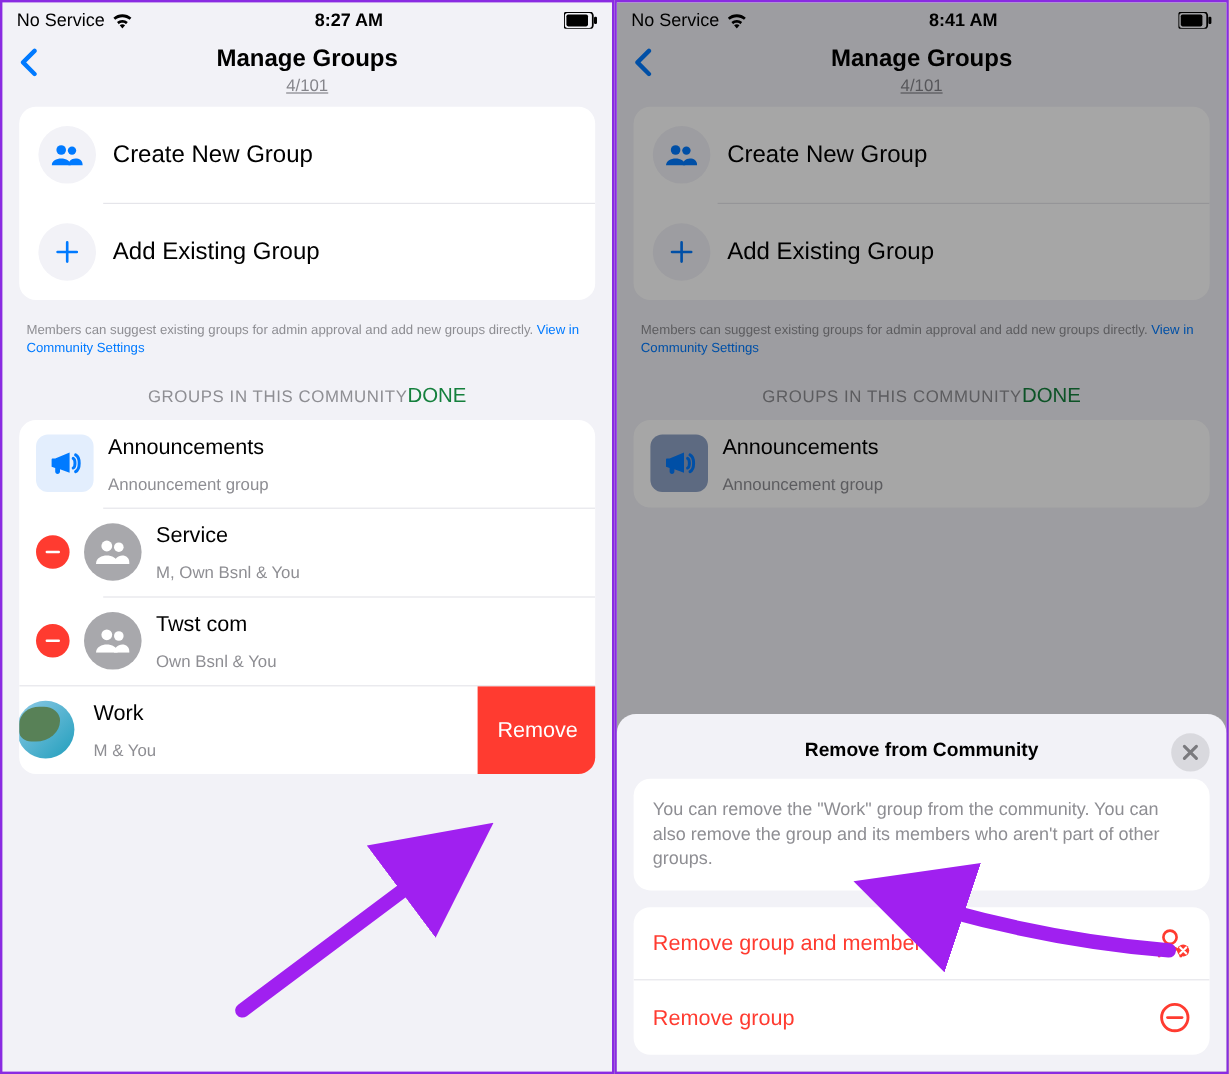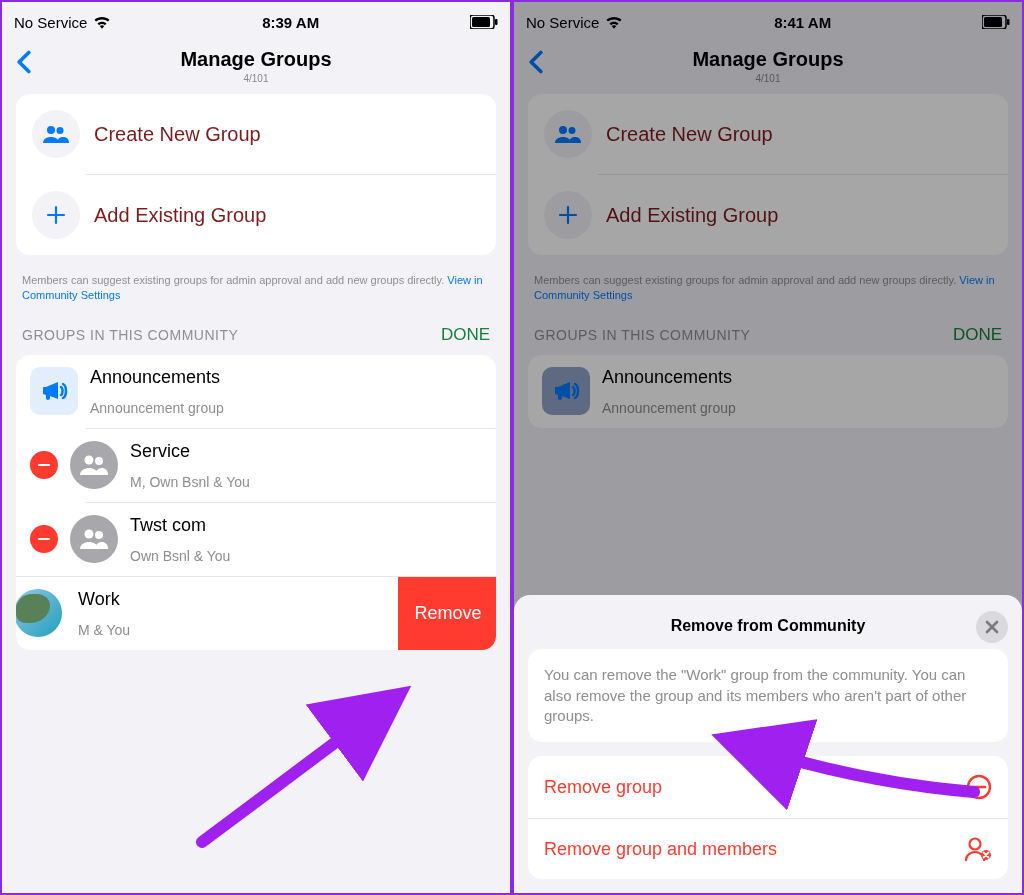--- a/index.html
+++ b/index.html
@@ -1,35 +1,35 @@
 <!DOCTYPE html>
 <html><head>
 <meta charset="utf-8">
 <style>
   * { box-sizing: border-box; margin: 0; padding: 0; font-family: -apple-system, BlinkMacSystemFont, "Segoe UI", Helvetica, Arial, sans-serif; }
   body { background: #000; width: 1024px; height: 895px; display: flex; }
   .phone { width: 512px; height: 895px; border: 2px solid #8a2be2; background: #f2f2f7; position: relative; overflow: hidden; display: flex; flex-direction: column; }
-  .status-bar { display: flex; justify-content: space-between; align-items: center; padding: 20px 12px; height: 30px; font-size: 15px; font-weight: 500; color: #000; }
+  .status-bar { display: flex; justify-content: space-between; align-items: center; padding: 10px 12px; height: 30px; font-size: 15px; font-weight: 500; color: #000; }
   .status-left { display: flex; align-items: center; gap: 6px; }
   .status-center { font-weight: 600; }
   .status-right { display: flex; align-items: center; }
   .nav-header { display: flex; align-items: center; justify-content: center; position: relative; padding: 6px 12px 10px; }
   .back-chevron { position: absolute; left: 14px; top: 8px; }
   .title-block { text-align: center; }
   .title-main { font-size: 20px; font-weight: 600; color: #000; }
-  .title-sub { font-size: 10px; color: #3c3c4399; margin-top: 2px; }
+  .title-sub { font-size: 14px; color: #3c3c4399; margin-top: 2px; text-decoration: underline; }
   .content { flex: 1; padding: 0 14px; }
   .card { background: #fff; border-radius: 14px; overflow: hidden; }
   .action-row { display: flex; align-items: center; padding: 16px; gap: 14px; }
   .card .divider { height:1px; background:#e5e5ea; margin-left:70px;}
   .icon-circle { width: 48px; height: 48px; border-radius: 50%; background: #f2f2f7; display: flex; align-items: center; justify-content: center; flex-shrink:0;}
-  .action-label { font-size: 20px; color: #7f1d1d; }
+  .action-label { font-size: 20px; color: #000000; }
   .hint-text { font-size: 11px; color: #8e8e93; padding: 18px 6px 22px; line-height: 1.35; }
   .hint-text a { color: #007aff; text-decoration: none; }
-  .section-header { display: flex; justify-content: space-between; align-items: center; padding: 0 6px 10px; }
+  .section-header { display: flex; justify-content: center; align-items: center; padding: 0 6px 10px; }
   .section-title { font-size: 14px; color: #8e8e93; letter-spacing: 0.5px; }
   .done-link { font-size: 17px; color: #15803d; }
   .list-card { background: #fff; border-radius: 14px; overflow: hidden; }
   .list-row { display: flex; align-items: center; padding: 12px 14px; gap: 12px; position:relative; }
   .row-divider { height:1px; background:#e5e5ea; margin-left:70px;}
   .avatar { width: 48px; height: 48px; border-radius: 50%; display:flex; align-items:center; justify-content:center; flex-shrink:0;}
   .avatar.square { border-radius: 10px; }
   .row-text { flex:1; min-width:0;}
   .row-title { font-size: 18px; font-weight: 500; color: #000; }
   .row-sub { font-size: 14px; color: #8e8e93; margin-top:12px;}
@@ -57,21 +57,21 @@
 
 <div class="phone">
 
   <div class="status-bar">
     <div class="status-left">
       <span>No Service</span>
       <svg width="18" height="14" viewBox="0 0 24 18">
           <path d="M12 18l-3-3.6c1.8-1.6 4.2-1.6 6 0L12 18zm-6-7.2c3.3-3 8.7-3 12 0l-2 2.4c-2.2-2-5.8-2-8 0l-2-2.4zM2 6c5.5-5 14.5-5 20 0l-2 2.4C15.6 4.6 8.4 4.6 4 8.4L2 6z" fill="#000"></path>
         </svg>
     </div>
-    <div class="status-center">8:39 AM</div>
+    <div class="status-center">8:27 AM</div>
     <div class="status-right">
       <svg width="28" height="14" viewBox="0 0 28 14">
           <rect x="0" y="0" width="24" height="14" rx="3" fill="none" stroke="#000" stroke-width="1.5"></rect>
           <rect x="2" y="2" width="18" height="10" rx="1.5" fill="#000"></rect>
           <rect x="25" y="4" width="2.5" height="6" rx="1" fill="#000"></rect>
         </svg>
     </div>
   </div>
 
   <div class="nav-header">
@@ -290,33 +290,33 @@
       <div class="sheet-title">Remove from Community</div>
       <div class="close-btn">
         <svg width="14" height="14" viewBox="0 0 14 14">
             <path d="M2 2 L12 12 M12 2 L2 12" stroke="#7a7a7e" stroke-width="2.6" stroke-linecap="round"></path>
           </svg>
       </div>
     </div>
     <div class="sheet-info">You can remove the "Work" group from the community. You can also remove the group and its members who aren't part of other groups.</div>
     <div class="sheet-actions">
       <div class="sheet-action">
-        <span>Remove group</span>
-        <svg width="26" height="26" viewBox="0 0 26 26">
-            <circle cx="13" cy="13" r="11" stroke="#ff3b30" stroke-width="2.4" fill="none"></circle>
-            <line x1="7" y1="13" x2="19" y2="13" stroke="#ff3b30" stroke-width="2.4" stroke-linecap="round"></line>
-          </svg>
-      </div>
-      <div class="sheet-action">
         <span>Remove group and members</span>
         <svg width="28" height="24" viewBox="0 0 28 24">
             <circle cx="11" cy="7" r="5.5" stroke="#ff3b30" stroke-width="2.2" fill="none"></circle>
             <path d="M2 23c0-5 5-8 9-8s9 3 9 8" stroke="#ff3b30" stroke-width="2.2" fill="none" stroke-linecap="round"></path>
             <circle cx="22" cy="18" r="5" fill="#ff3b30"></circle>
             <path d="M19.5 15.5 L24.5 20.5 M24.5 15.5 L19.5 20.5" stroke="#fff" stroke-width="1.8" stroke-linecap="round"></path>
+          </svg>
+      </div>
+      <div class="sheet-action">
+        <span>Remove group</span>
+        <svg width="26" height="26" viewBox="0 0 26 26">
+            <circle cx="13" cy="13" r="11" stroke="#ff3b30" stroke-width="2.4" fill="none"></circle>
+            <line x1="7" y1="13" x2="19" y2="13" stroke="#ff3b30" stroke-width="2.4" stroke-linecap="round"></line>
           </svg>
       </div>
     </div>
   </div>
 
   <svg class="arrow-overlay" style="left:180px; top:700px;" width="300" height="120" viewBox="0 0 300 120">
     <defs>
         <marker id="ah2" markerWidth="8" markerHeight="8" refX="6" refY="4" orient="auto">
           <path d="M0 0 L8 4 L0 8 z" fill="#a020f0"></path>
         </marker>

